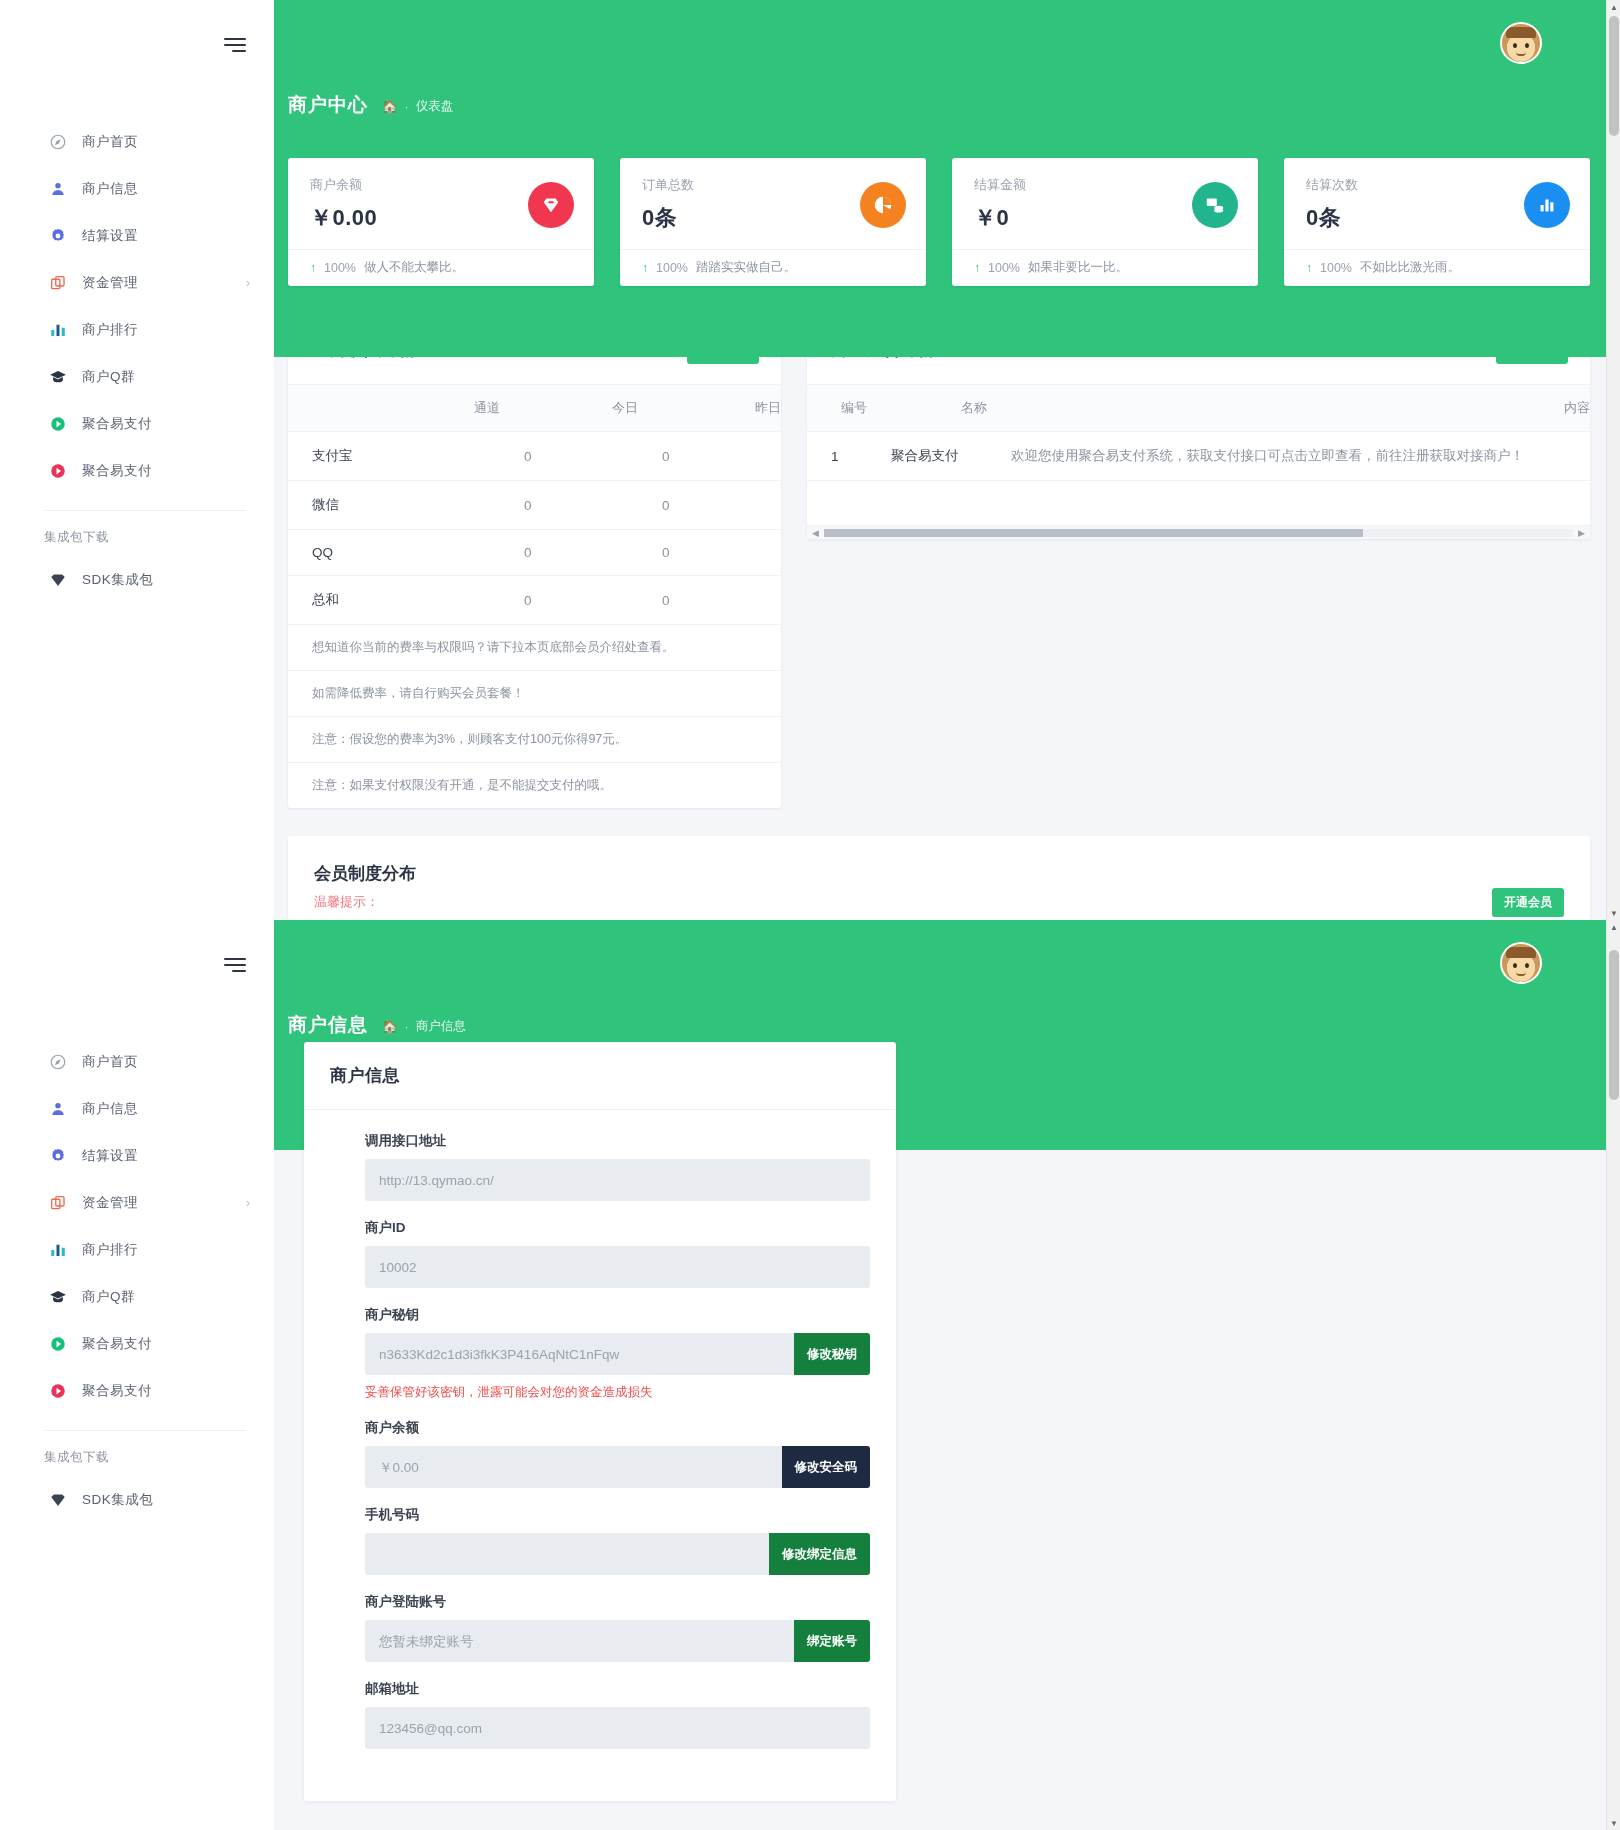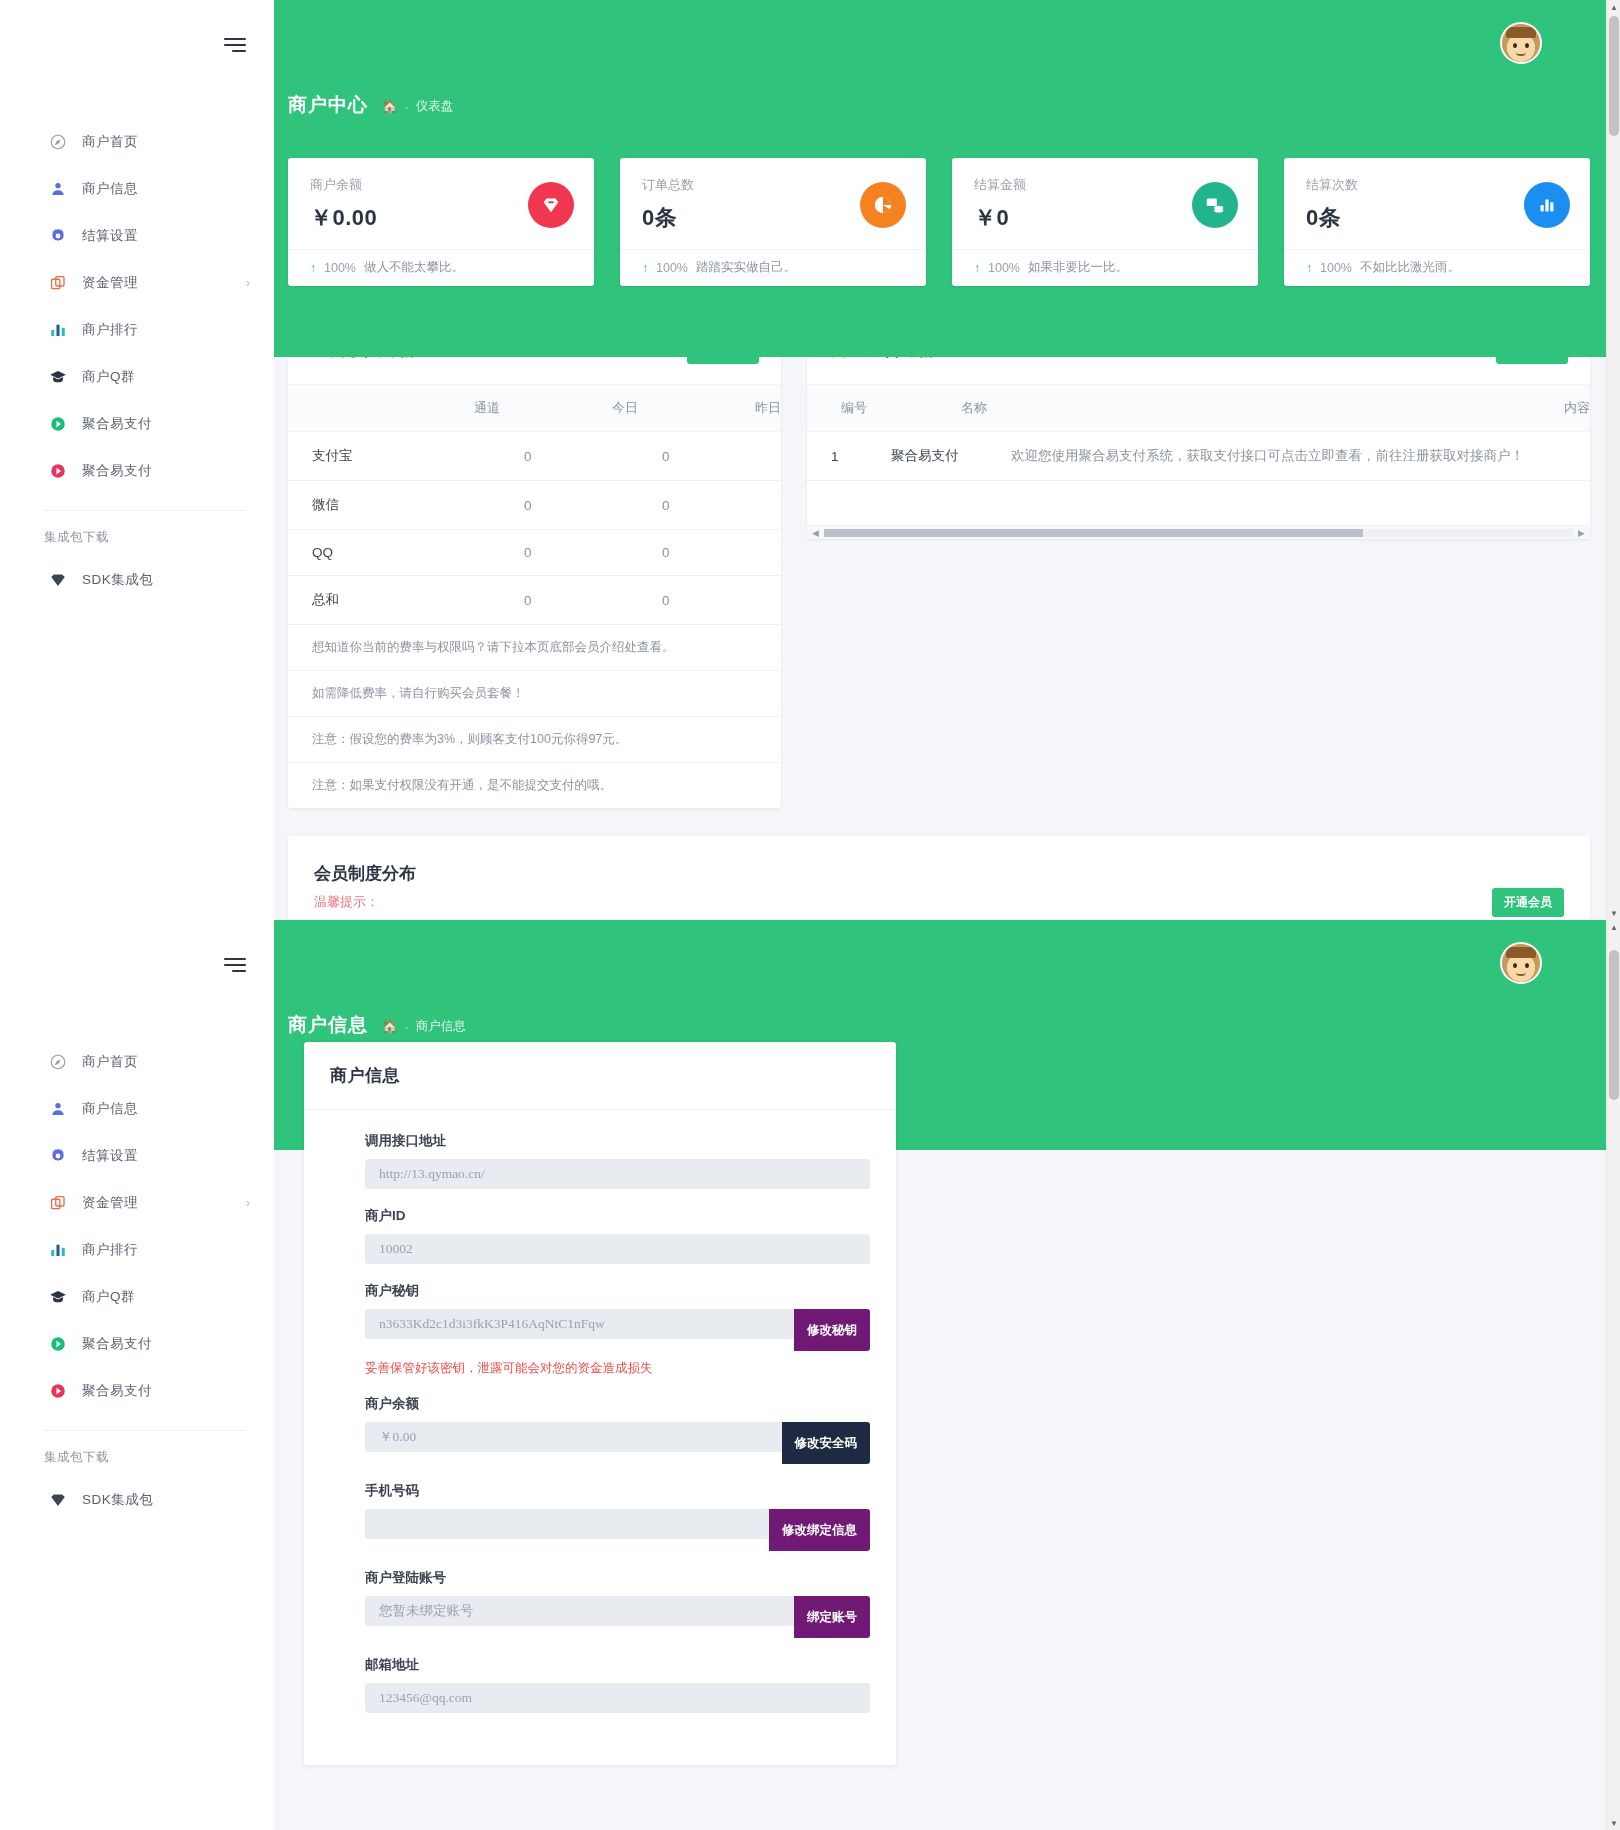--- a/index.html
+++ b/index.html
@@ -355,44 +355,44 @@
   .flabel {
     font-size: 13.5px;
     font-weight: bold;
     color: #3c4452;
     margin-bottom: 9px;
     display: block;
   }
   .frow { display: flex; }
   .finput {
     flex: 1;
-    height: 30px;
+    height: 42px;
     background: #e8ecf0;
     border: 0;
     border-radius: 3px;
     padding: 0 14px;
     font-size: 13.5px;
     color: #9aa2ae;
-    font-family: Liberation Serif, serif;
+    font-family: Liberation Sans, sans-serif;
     outline: none;
   }
   .finput::placeholder { color: #9aa2ae; }
   .fbtn {
     border: 0;
     color: #fff;
     font-size: 12.5px;
     font-weight: bold;
     padding: 0 13px;
     height: 42px;
     border-radius: 0 3px 3px 0;
     cursor: pointer;
     white-space: nowrap;
     font-family: "Liberation Sans", "DejaVu Sans", sans-serif;
   }
-  .fbtn-green { background: #701a75; }
+  .fbtn-green { background: #15803d; }
   .fbtn-dark  { background: #1e2a42; }
   .fhint { font-size: 12.5px; color: #ef4b4b; margin-top: 9px; }
 </style>
 </head>
 <body>
 
 <div class="viewport vp1">
 
   <aside class="sidebar">
     <div class="sb-top">

